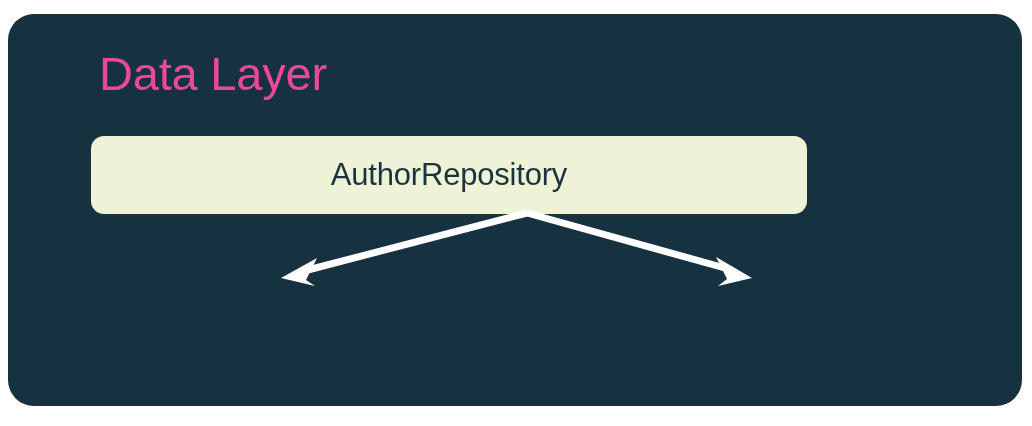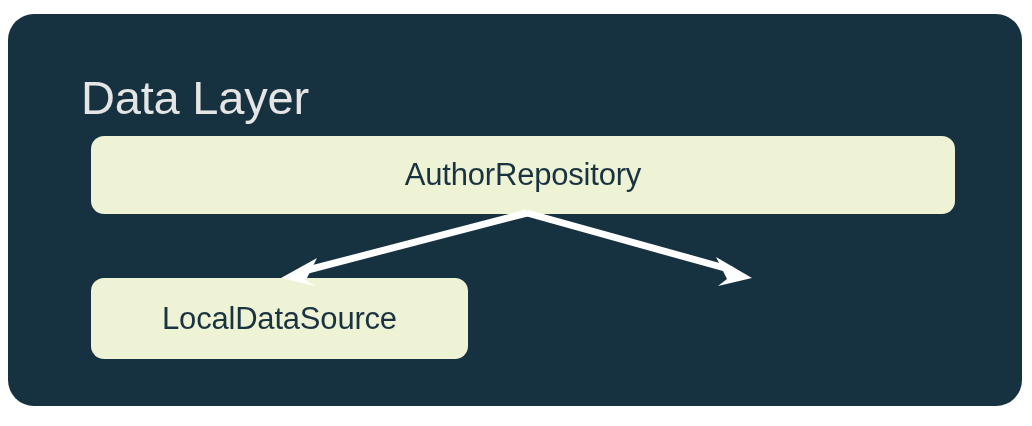--- a/index.html
+++ b/index.html
@@ -29,29 +29,28 @@
     width: 1014px;
     height: 392px;
     background: #16313F;
     border-radius: 26px;
     box-sizing: border-box;
   }
 
   
   #layer-title {
     position: absolute;
-    left: 73px;
+    left: 91px;
     top: 31px;
     font-size: 47px;
     line-height: 58px;
     font-weight: 400;
-    color: #e5e5e5;
+    color: #ec4899;
     letter-spacing: -0.2px;
     white-space: nowrap;
-    margin-top: 24px;
   }
 
   
   .node-box {
     position: absolute;
     background: #EFF3D5;
     border-radius: 13px;
     display: flex;
     align-items: center;
     justify-content: center;
@@ -62,21 +61,21 @@
     line-height: 36px;
     font-weight: 400;
     color: #1A3340;
     letter-spacing: -0.2px;
     white-space: nowrap;
   }
 
   #node-author-repository {
     left: 91px;
     top: 136px;
-    width: 864px;
+    width: 716px;
     height: 78px;
   }
   #node-local-data-source {
     left: 91px;
     top: 278px;
     width: 377px;
     height: 81px;
   }
   #node-network-data-source {
     left: 527px;
@@ -101,23 +100,20 @@
 <div id="diagram-root">
 
   <div id="layer-container">
     <div id="layer-title">Data Layer</div>
   </div>
 
   <div class="node-box" id="node-author-repository">
     <span class="node-label">AuthorRepository</span>
   </div>
 
-  <div class="node-box" id="node-local-data-source">
-    <span class="node-label">LocalDataSource</span>
-  </div>
 
 
   <svg id="edges-layer" viewBox="0 0 1032 426" width="1032" height="426">
 
     <g>
       <line x1="527" y1="213" x2="300" y2="272" stroke="#FFFFFF" stroke-width="7" stroke-linecap="butt"></line>
       <polygon points="281,278 317,258 306,280 315,286" fill="#FFFFFF"></polygon>
     </g>
 
     <g>

